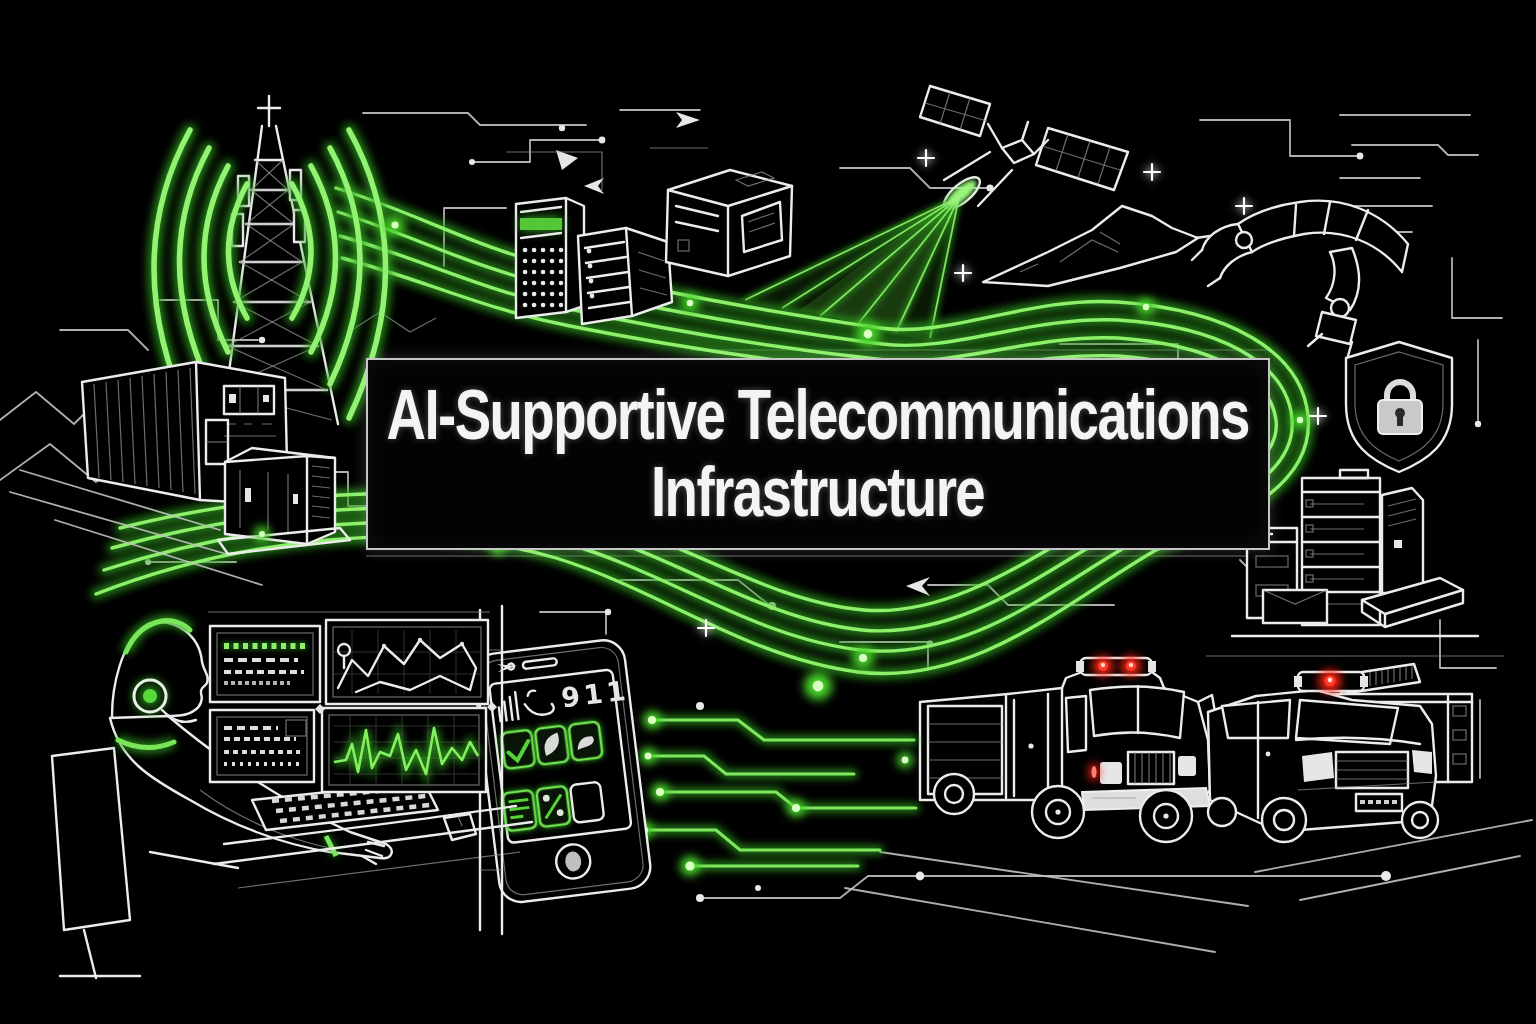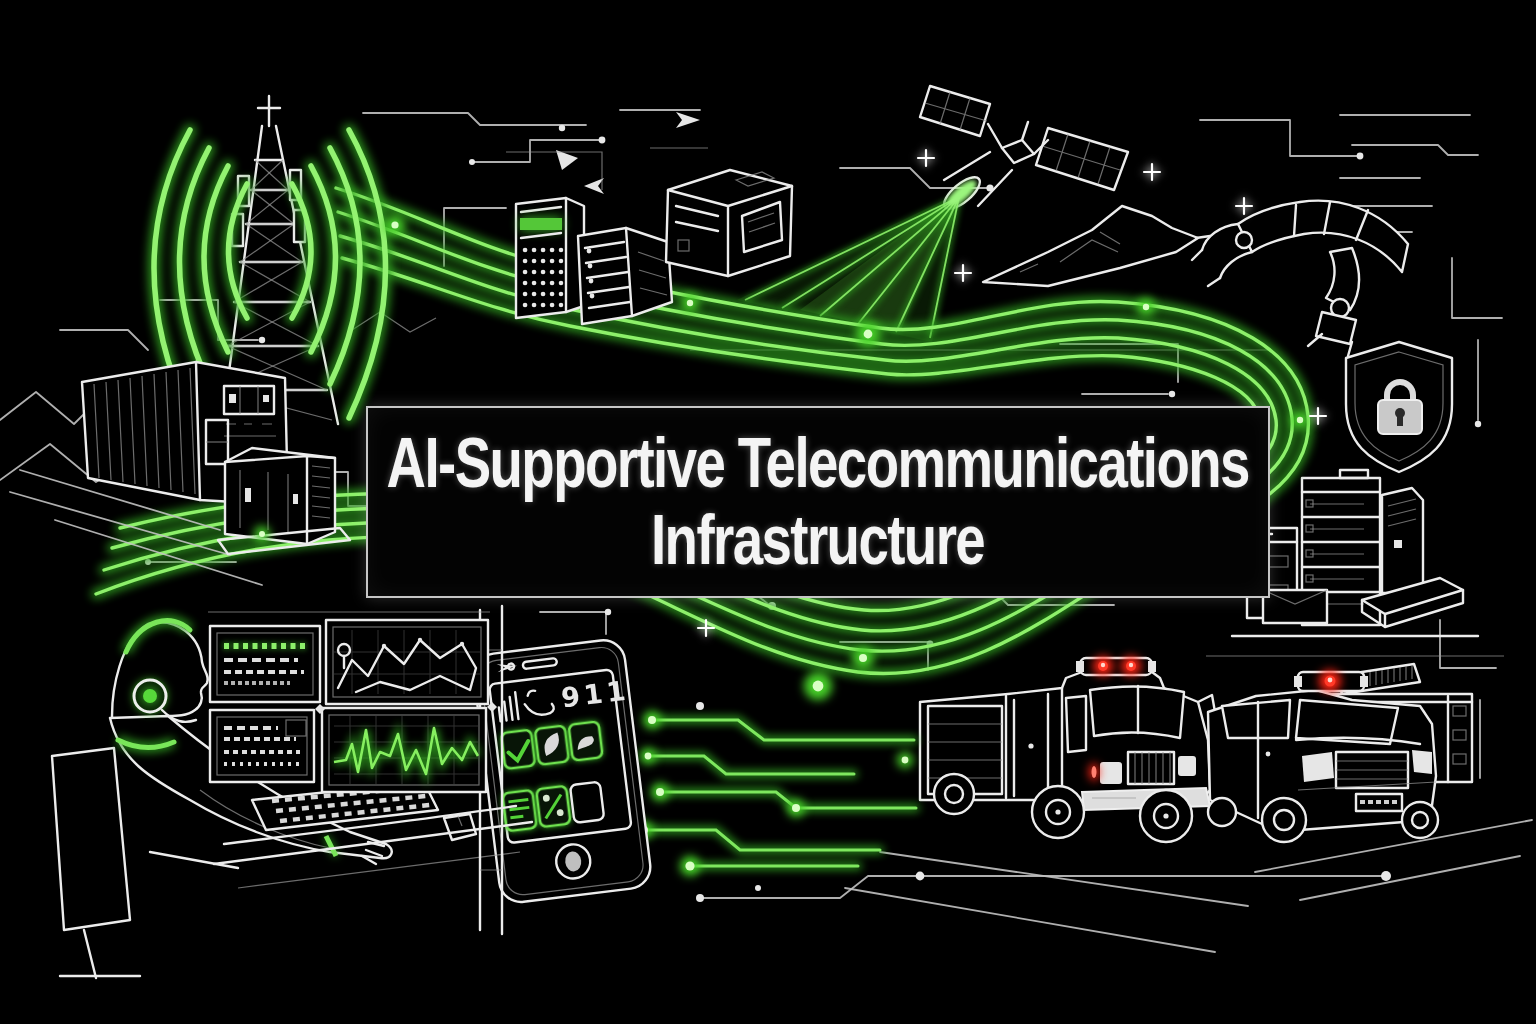--- a/index.html
+++ b/index.html
@@ -29,21 +29,21 @@
   .wtxt{stroke:#dedede;stroke-width:4;stroke-linecap:butt;}
   .grid{stroke:#8a8a8a;stroke-width:1;opacity:.35;}
   .ecgb{stroke:#2f9e1f;fill:none;stroke-width:7;filter:blur(4px);opacity:.9;}
   .ecgc{stroke:#86ef5f;fill:none;stroke-width:2.6;stroke-linejoin:round;}
   .hsb{stroke:#2f9e1f;fill:none;stroke-width:10;filter:blur(5px);opacity:.95;}
   .hsc{stroke:#79e659;fill:none;stroke-width:5;stroke-linecap:round;}
   .gicon{stroke:#6fe24f;fill:#081507;stroke-width:2.6;filter:drop-shadow(0 0 3px #2f9e1f);}
   
   .title-panel{position:absolute;left:366px;top:358px;width:900px;height:188px;
     background:#030303;border:2px solid #c6c6c6;box-shadow:0 0 14px rgba(255,255,255,.18), inset 0 0 24px rgba(255,255,255,.05);
-    display:flex;flex-direction:column;align-items:center;justify-content:center;z-index:5;margin-top:48px;}
+    display:flex;flex-direction:column;align-items:center;justify-content:center;z-index:5;}
   .title-line{color:#f4f4f4;font-weight:bold;font-size:70px;line-height:1.1;white-space:nowrap;
     transform:scaleX(.78);letter-spacing:-2px;text-shadow:0 0 8px rgba(255,255,255,.30);}
 </style>
 </head>
 <body>
 
 <div class="stage">
 <svg viewBox="0 0 1536 1024" width="1536" height="1024">
   <defs>
     <g id="fiberPaths" fill="none">

